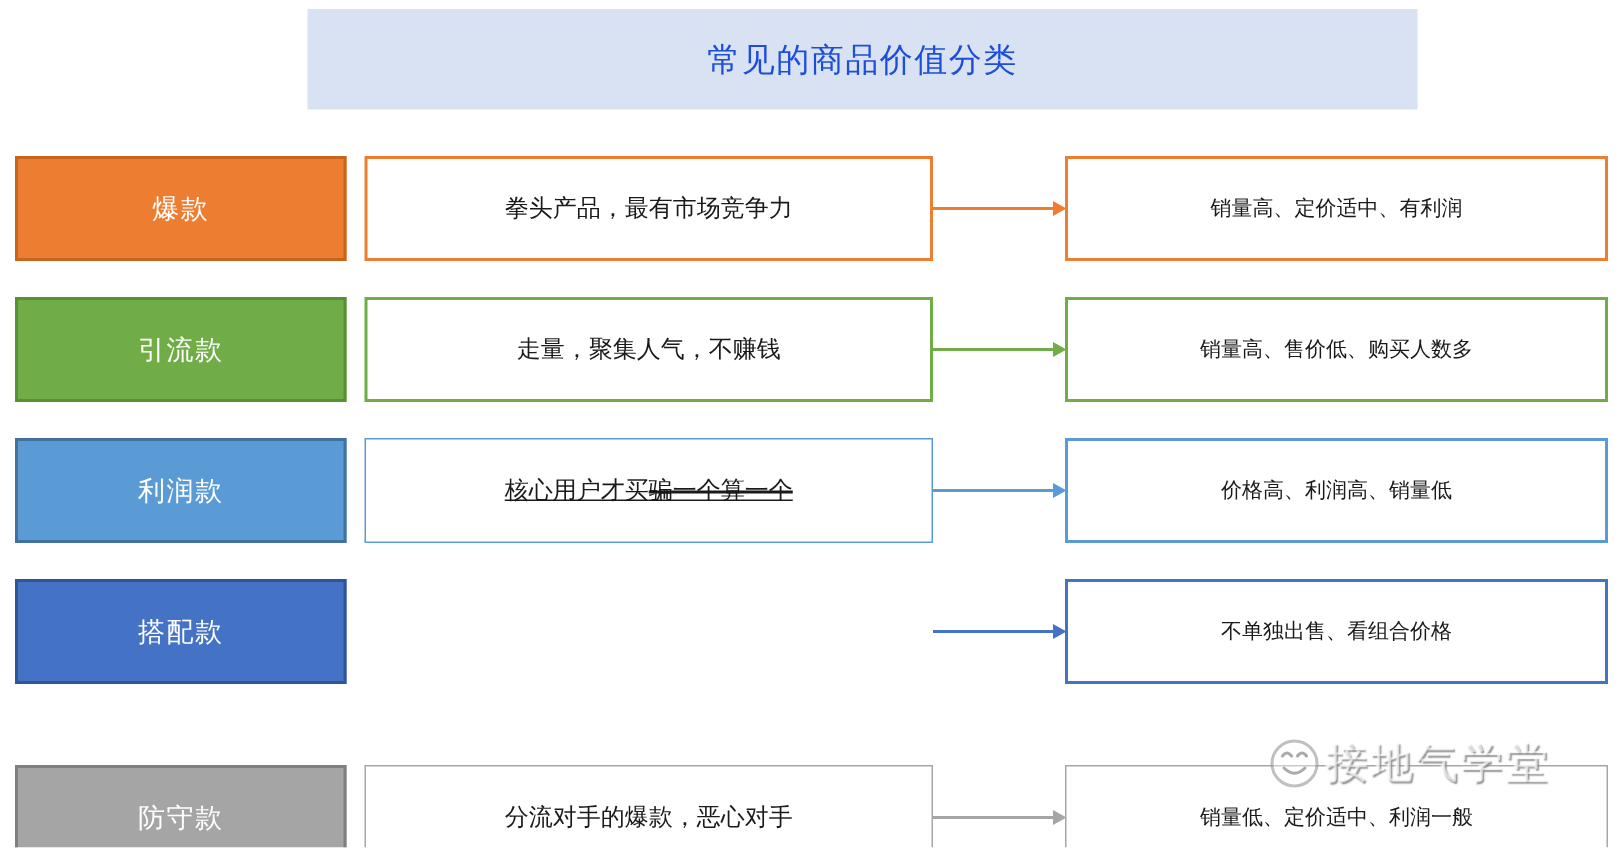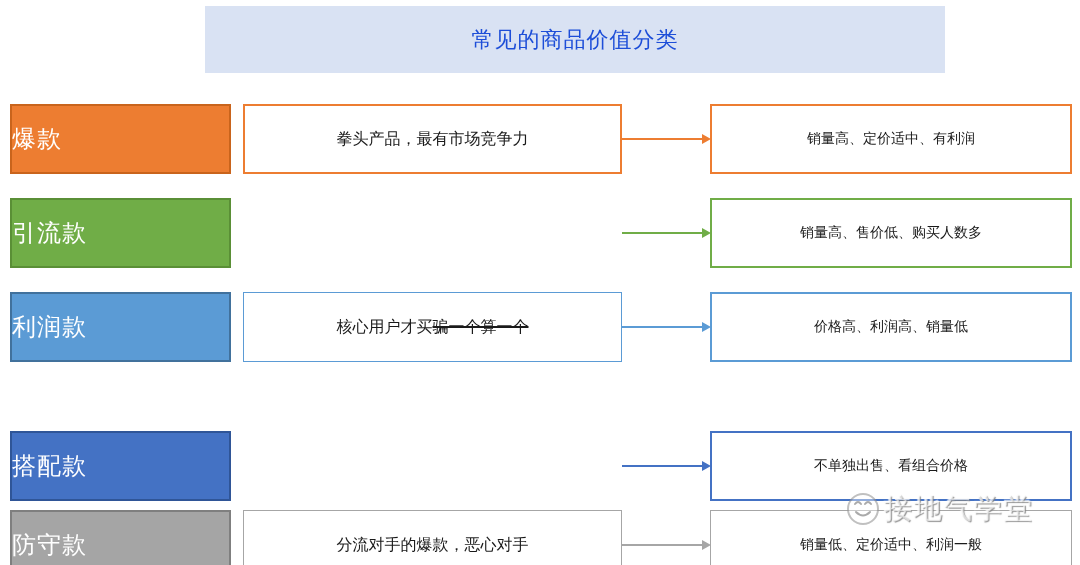--- a/index.html
+++ b/index.html
@@ -9,41 +9,41 @@
   }
   .title-bar{
     position:absolute;left:205px;top:6px;width:740px;height:67px;
     display:flex;align-items:center;justify-content:center;
     font-size:22px;color:#1d4ed8;letter-spacing:1px;
   }
   .row{position:absolute;left:0;width:1080px;height:70px;}
   #rows .row:nth-child(1){top:104px;}
   #rows .row:nth-child(2){top:198px;}
   #rows .row:nth-child(3){top:292px;}
-  #rows .row:nth-child(4){top:386px;margin-top:45px;}
+  #rows .row:nth-child(4){top:386px;}
   #rows .row:nth-child(5){top:486px;margin-top:24px;}
   .label-box{
     position:absolute;left:10px;top:0;width:221px;height:70px;box-sizing:border-box;
     background:var(--fill);border:2px solid var(--fill-border);
-    display:flex;align-items:center;justify-content:flex-start;
-    color:#ffffff;font-size:24px;letter-spacing:1px;
+    display:flex;align-items:center;justify-content:center;
+    color:#ffffff;font-size:18px;letter-spacing:1px;
   }
   .desc-box{
     position:absolute;left:243px;top:0;width:379px;height:70px;box-sizing:border-box;
     background:#fff;border:2px solid var(--accent);
     display:flex;align-items:center;justify-content:center;
     color:#1a1a1a;font-size:16px;white-space:nowrap;
   }
   .result-box{
     position:absolute;left:710px;top:0;width:362px;height:70px;box-sizing:border-box;
     background:#fff;border:2px solid var(--accent);
     display:flex;align-items:center;justify-content:center;
     color:#1a1a1a;font-size:14px;white-space:nowrap;
   }
-  #rows .row:nth-child(3) .desc-box{border-width:1px;}
+  #rows .row:nth-child(3) .desc-box{border-width:1px;text-decoration:underline;}
   #rows .row:nth-child(5) .desc-box,
   #rows .row:nth-child(5) .result-box{border-width:1px;}
   .struck{text-decoration:line-through;text-decoration-thickness:2px;}
   .arrow{
     position:absolute;left:622px;top:34px;width:80px;height:2px;background:var(--accent);
   }
   .arrow-head{
     position:absolute;right:-9px;top:-4px;width:0;height:0;
     border-left:9px solid var(--accent);
     border-top:5px solid transparent;border-bottom:5px solid transparent;
@@ -80,20 +80,24 @@
       <div class="arrow">
         <span class="arrow-head"></span>
       </div>
       <div class="result-box">
         <span>销量高、定价适中、有利润</span>
       </div>
     </div>
       <div class="row" style="--fill: #70AD47; --fill-border: #5A8F36; --accent: #70AD47;">
       <div class="label-box">
         <span>引流款</span>
+      </div>
+      <div class="desc-box">
+        <span>走量，聚集人气，不赚钱</span>
+          <span class="struck"></span>
       </div>
       <div class="arrow">
         <span class="arrow-head"></span>
       </div>
       <div class="result-box">
         <span>销量高、售价低、购买人数多</span>
       </div>
     </div>
       <div class="row" style="--fill: #5B9BD5; --fill-border: #41719C; --accent: #5B9BD5;">
       <div class="label-box">

